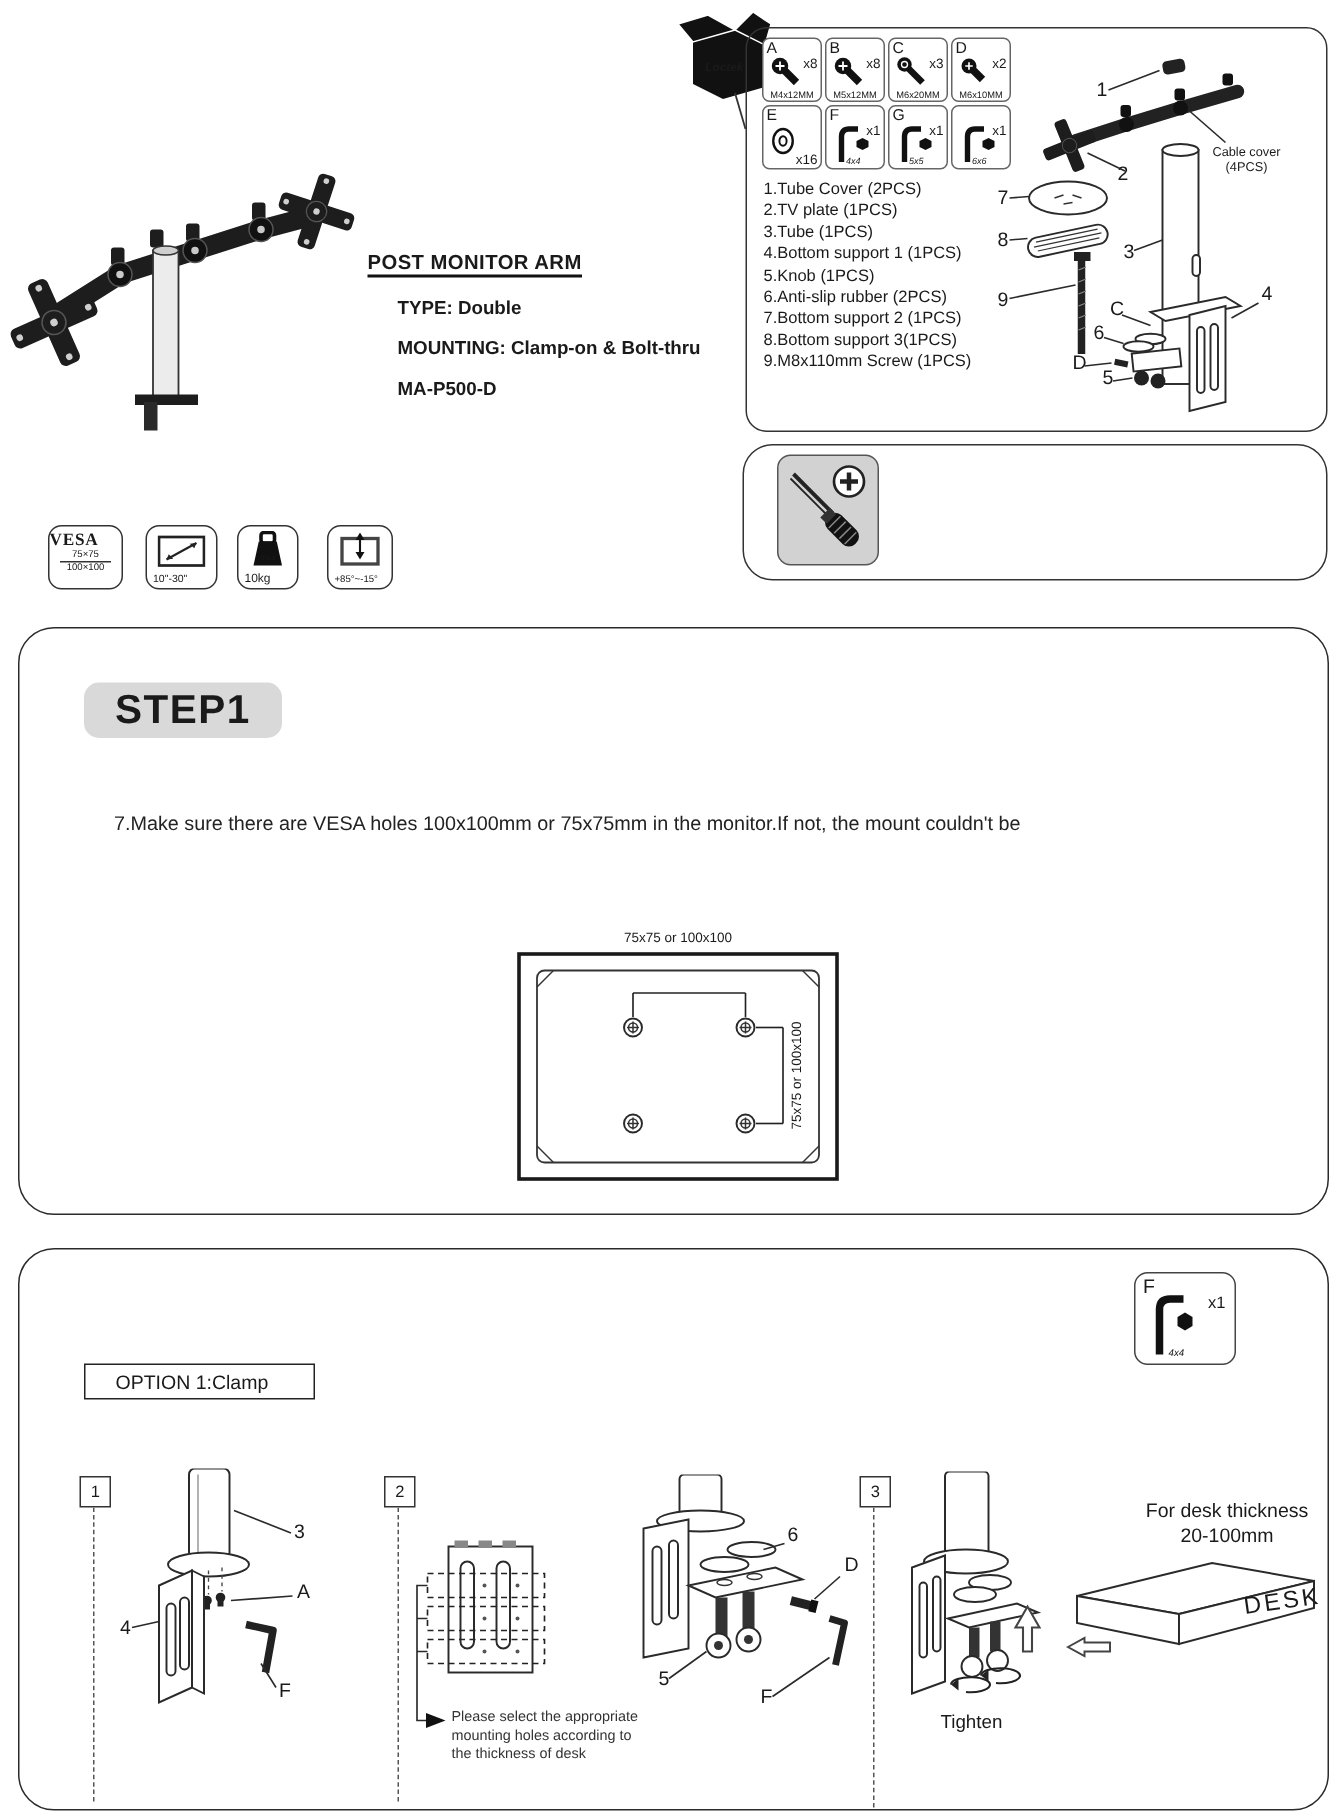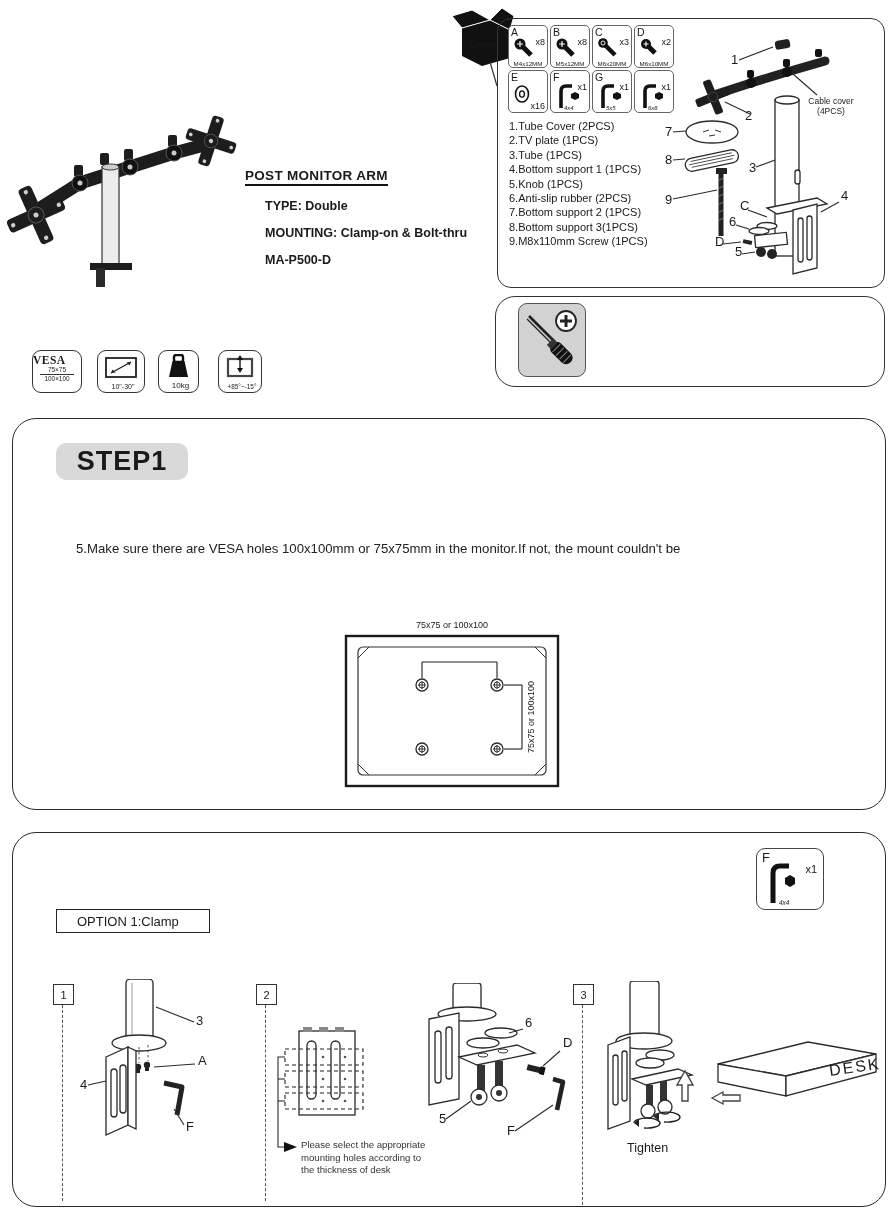--- a/index.html
+++ b/index.html
@@ -20,21 +20,21 @@
   .hw-grid{left:508px;top:25px;width:170px;display:grid;grid-template-columns:repeat(4,40px);grid-auto-rows:43px;gap:2px;}
   .hw-cell{position:relative;border:1px solid #666;border-radius:5px;background:#fff;}
   .hw-letter{position:absolute;left:2px;top:0px;font-size:10.5px;}
   .hw-qty{position:absolute;right:2px;top:11px;font-size:9px;}
   .hw-size{position:absolute;left:0;right:0;bottom:0px;font-size:6.2px;text-align:center;white-space:nowrap;}
   .hw-size-key{position:absolute;left:13px;bottom:1px;font-size:6px;font-style:italic;}
   .parts-list{left:509px;top:119px;width:175px;font-size:11px;line-height:14.4px;}
 
   
   .spec{border:1.5px solid #333;border-radius:9px;background:#fff;}
-  .spec-label{position:absolute;left:4px;right:0;bottom:2px;text-align:center;font-size:7px;}
+  .spec-label{position:absolute;left:4px;right:0;bottom:2px;text-align:left;font-size:7px;}
   .vesa-t{display:block;text-align:left;font-family:"Liberation Serif",serif;font-weight:bold;font-size:11.5px;margin-top:3px;letter-spacing:.5px;}
   .vesa-s{display:block;text-align:center;font-size:6.4px;line-height:7.5px;width:34px;margin:0 auto;}
   .vesa-s2{border-top:1px solid #333;}
 
   
   .tools-panel{left:495px;top:296px;width:388px;height:89px;border:1.4px solid #333;border-radius:20px;}
   .tool-tile{left:518px;top:303px;width:66px;height:72px;background:#d2d2d2;border:1px solid #555;border-radius:9px;}
 
   
   .step-panel{border:1.6px solid #2b2b2b;border-radius:24px;background:#fff;}
@@ -369,25 +369,25 @@
             <line x1="36" y1="43" x2="36" y2="54"></line>
             <line x1="41" y1="43" x2="41" y2="54"></line>
             <line x1="46" y1="43" x2="46" y2="54"></line>
             <line x1="51" y1="43" x2="51" y2="54"></line>
           </g>
       </g>
     </svg>
   </div>
 
   <div class="abs step-panel" style="left:12px;top:418px;width:872px;height:390px;">
-    <div class="abs step-pill" style="left:43px;top:24px;width:132px;height:37px;line-height:37px;">
+    <div class="abs step-pill" style="left:43px;top:36px;width:132px;height:37px;line-height:37px;">
       <span>STEP1</span>
     </div>
     <div class="abs body-text" style="left:63px;top:122px;width:760px;">
-      <div>5.Make sure there are VESA holes 100x100mm or 75x75mm in the monitor.If not, the mount couldn't be</div>
+      <div>7.Make sure there are VESA holes 100x100mm or 75x75mm in the monitor.If not, the mount couldn't be</div>
     </div>
 
     <svg class="abs" style="left:321px;top:199px;" width="250" height="176" viewBox="0 0 250 176">
       <text x="118" y="10" font-size="9" text-anchor="middle">75x75 or 100x100</text>
       <rect x="12" y="18" width="212" height="150" fill="#fff" stroke="#1a1a1a" stroke-width="2.4"></rect>
       <rect x="24" y="29" width="188" height="128" rx="5" fill="#fff" stroke="#333" stroke-width="1.2"></rect>
       <g stroke="#333" stroke-width="1">
           <line x1="24" y1="40" x2="35" y2="29"></line>
           <line x1="201" y1="29" x2="212" y2="40"></line>
           <line x1="24" y1="146" x2="35" y2="157"></line>
@@ -572,20 +572,24 @@
       <g fill="none" stroke="#222" stroke-width="1.4">
         <path d="M36 142 a 13 5 0 1 1 10 5"></path>
           <path d="M56 136 a 13 5 0 1 1 10 5"></path>
       </g>
       <polygon points="36,142 41,138 41,146" fill="#222"></polygon>
         <polygon points="56,136 61,132 61,140" fill="#222"></polygon>
       <polygon points="84,120 84,104 79,104 87,90 95,104 90,104 90,120" fill="#fff" stroke="#444" stroke-width="1.4"></polygon>
     </svg>
     <div class="abs" style="left:614px;top:308px;font-size:12.5px;">Tighten</div>
 
+    <div class="abs" style="left:730px;top:165px;width:150px;text-align:center;font-size:13px;line-height:17px;">
+      <div>For desk thickness</div>
+      <div>20-100mm</div>
+    </div>
     <svg class="abs" style="left:693px;top:203px;" width="178" height="72" viewBox="0 0 178 72">
       <polygon class="wt" points="12,28 102,6 170,18 80,40"></polygon>
       <polygon class="wt" points="12,28 12,46 80,60 80,40"></polygon>
       <polygon class="wt" points="80,40 170,18 170,36 80,60"></polygon>
       <text x="124" y="40" font-size="16" letter-spacing="2" transform="rotate(-8 124 40)">DESK</text>
       <polygon points="6,62 17,56 17,59 34,59 34,65 17,65 17,68" fill="#fff" stroke="#444" stroke-width="1.3"></polygon>
     </svg>
   </div>
 
 </div>

